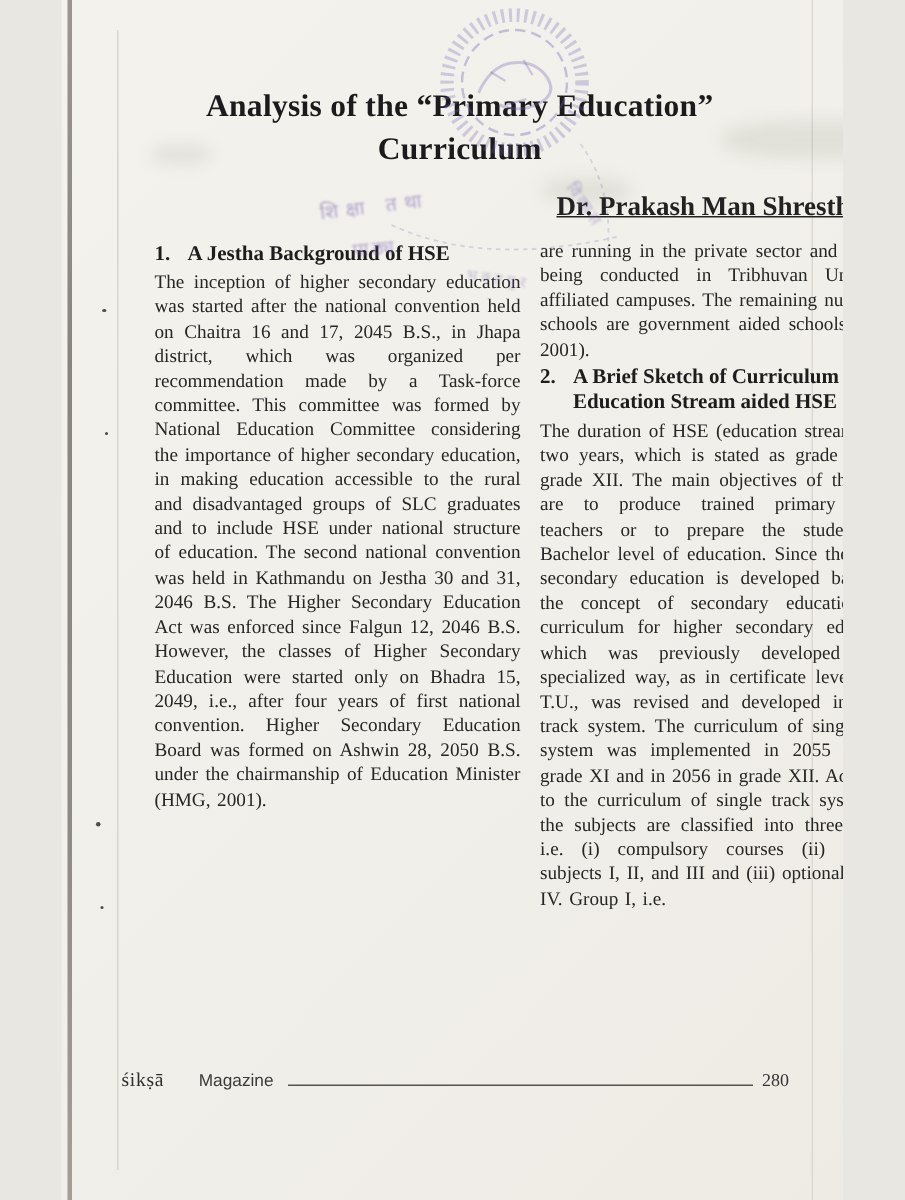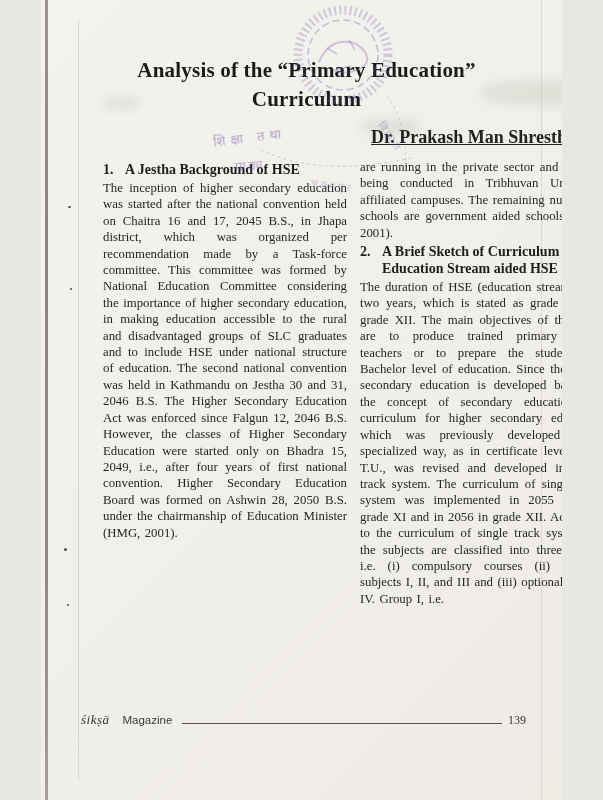--- a/index.html
+++ b/index.html
@@ -45,22 +45,22 @@
   .sec-heading{display:flex;font-weight:bold;font-size:14px;line-height:17px;
     color:#1d1d1d;text-align:left;word-spacing:0;margin:2px 0 2px 0;}
   .sec-heading .num{width:22px;flex-shrink:0;}
   .sec-heading .txt{flex:1;}
   .para{margin:0 0 1px 0;}
 
   .footer{
     position:absolute;left:40px;right:36px;top:712px;
     display:flex;align-items:baseline;font-size:12px;color:#333;
   }
-  .footer .siksa{font-style:italic;font-size:13px;letter-spacing:.5px;color:#2d2d2d;}
-  .footer .mag{font-family:"Liberation Sans", sans-serif;font-size:11.5px;margin-left:13px;color:#3a3a3a;}
+  .footer .siksa{font-size:13px;letter-spacing:.5px;color:#2d2d2d;}
+  .footer .mag{font-family:"Liberation Sans", sans-serif;font-size:11.5px;margin-left:23px;color:#3a3a3a;}
   .footer .rule{flex:1;border-bottom:1.4px solid #55524c;margin:0 6px 3px 10px;}
   .footer .pagenum{font-size:12px;color:#333;}
 
   
   .stamp{position:absolute;left:150px;top:0;width:280px;height:205px;pointer-events:none;}
   .stamp svg{position:absolute;left:0;top:0;}
   .stamp-frag{
     position:absolute;color:#6f5cb0;font-family:"DejaVu Sans", sans-serif;
     filter:blur(0.7px);white-space:nowrap;
   }
@@ -107,21 +107,21 @@
         <span class="txt">A Brief Sketch of Curriculum of Education Stream aided HSE</span>
       </div>
       <p class="para">The duration of HSE (education stream) is of two years, which is stated as grade XI and grade XII. The main objectives of this level are to produce trained primary school teachers or to prepare the students for Bachelor level of education.  Since the higher secondary education is developed based on the concept of secondary education, the curriculum for higher secondary education, which was previously developed in a specialized way, as in certificate level under T.U., was revised and developed in single track system. The curriculum of single track system was implemented in 2055 B.S. in grade XI and in 2056 in grade XII.  According to the curriculum of single track system, all the subjects are classified into three groups i.e. (i) compulsory courses (ii) optional subjects I, II, and III and (iii) optional subject IV.  Group I, i.e.</p>
     </div>
   </div>
 
   <div class="footer">
     <span class="siksa">śikṣā</span>
     <span class="mag">Magazine</span>
     <span class="rule"></span>
-    <span class="pagenum">139</span>
+    <span class="pagenum">280</span>
   </div>
 
   <div class="stamp">
     <svg width="280" height="205" viewBox="0 0 280 205">
       <g fill="none" stroke="#6f5cb0">
         <circle cx="152" cy="55" r="45" stroke-width="9" stroke-dasharray="2 3.2" opacity="0.28"></circle>
         <circle cx="152" cy="55" r="35" stroke-width="1.6" stroke-dasharray="7 4" opacity="0.35"></circle>
         <path d="M128 62 q8 -18 22 -20 q16 -2 24 10 q6 10 -4 16 q-14 8 -28 2" stroke-width="2" opacity="0.30"></path>
         <path d="M136 48 l10 6 M158 40 l6 10 M146 70 l14 -4" stroke-width="1.5" opacity="0.30"></path>
         <path d="M70 150 q60 28 150 8" stroke-width="1.2" stroke-dasharray="3 3" opacity="0.22"></path>

